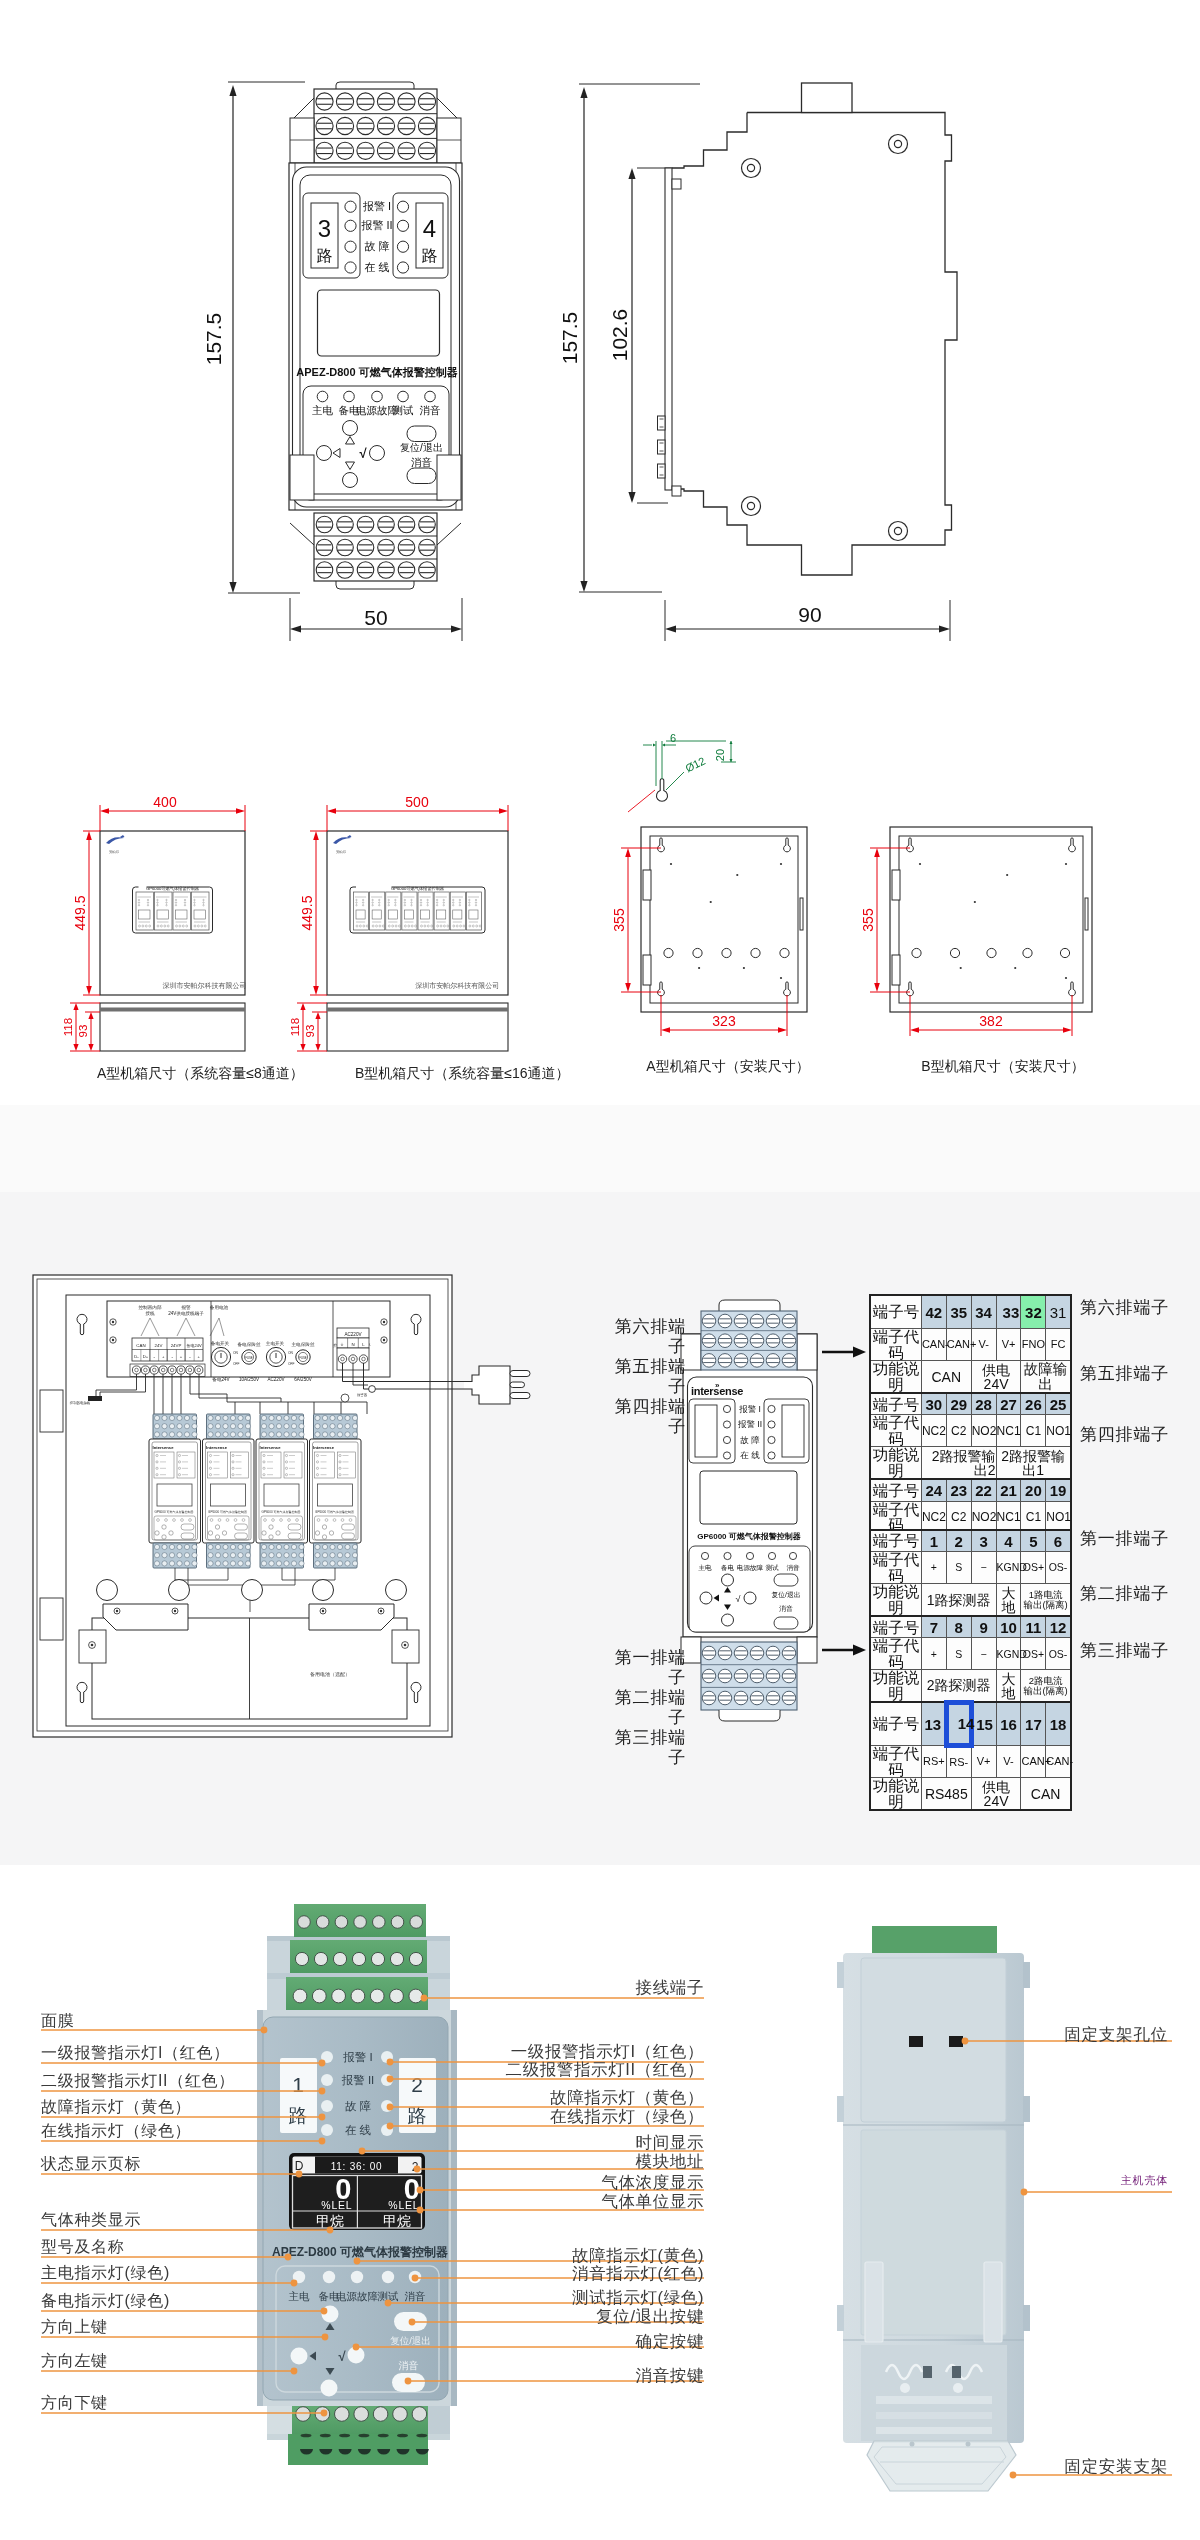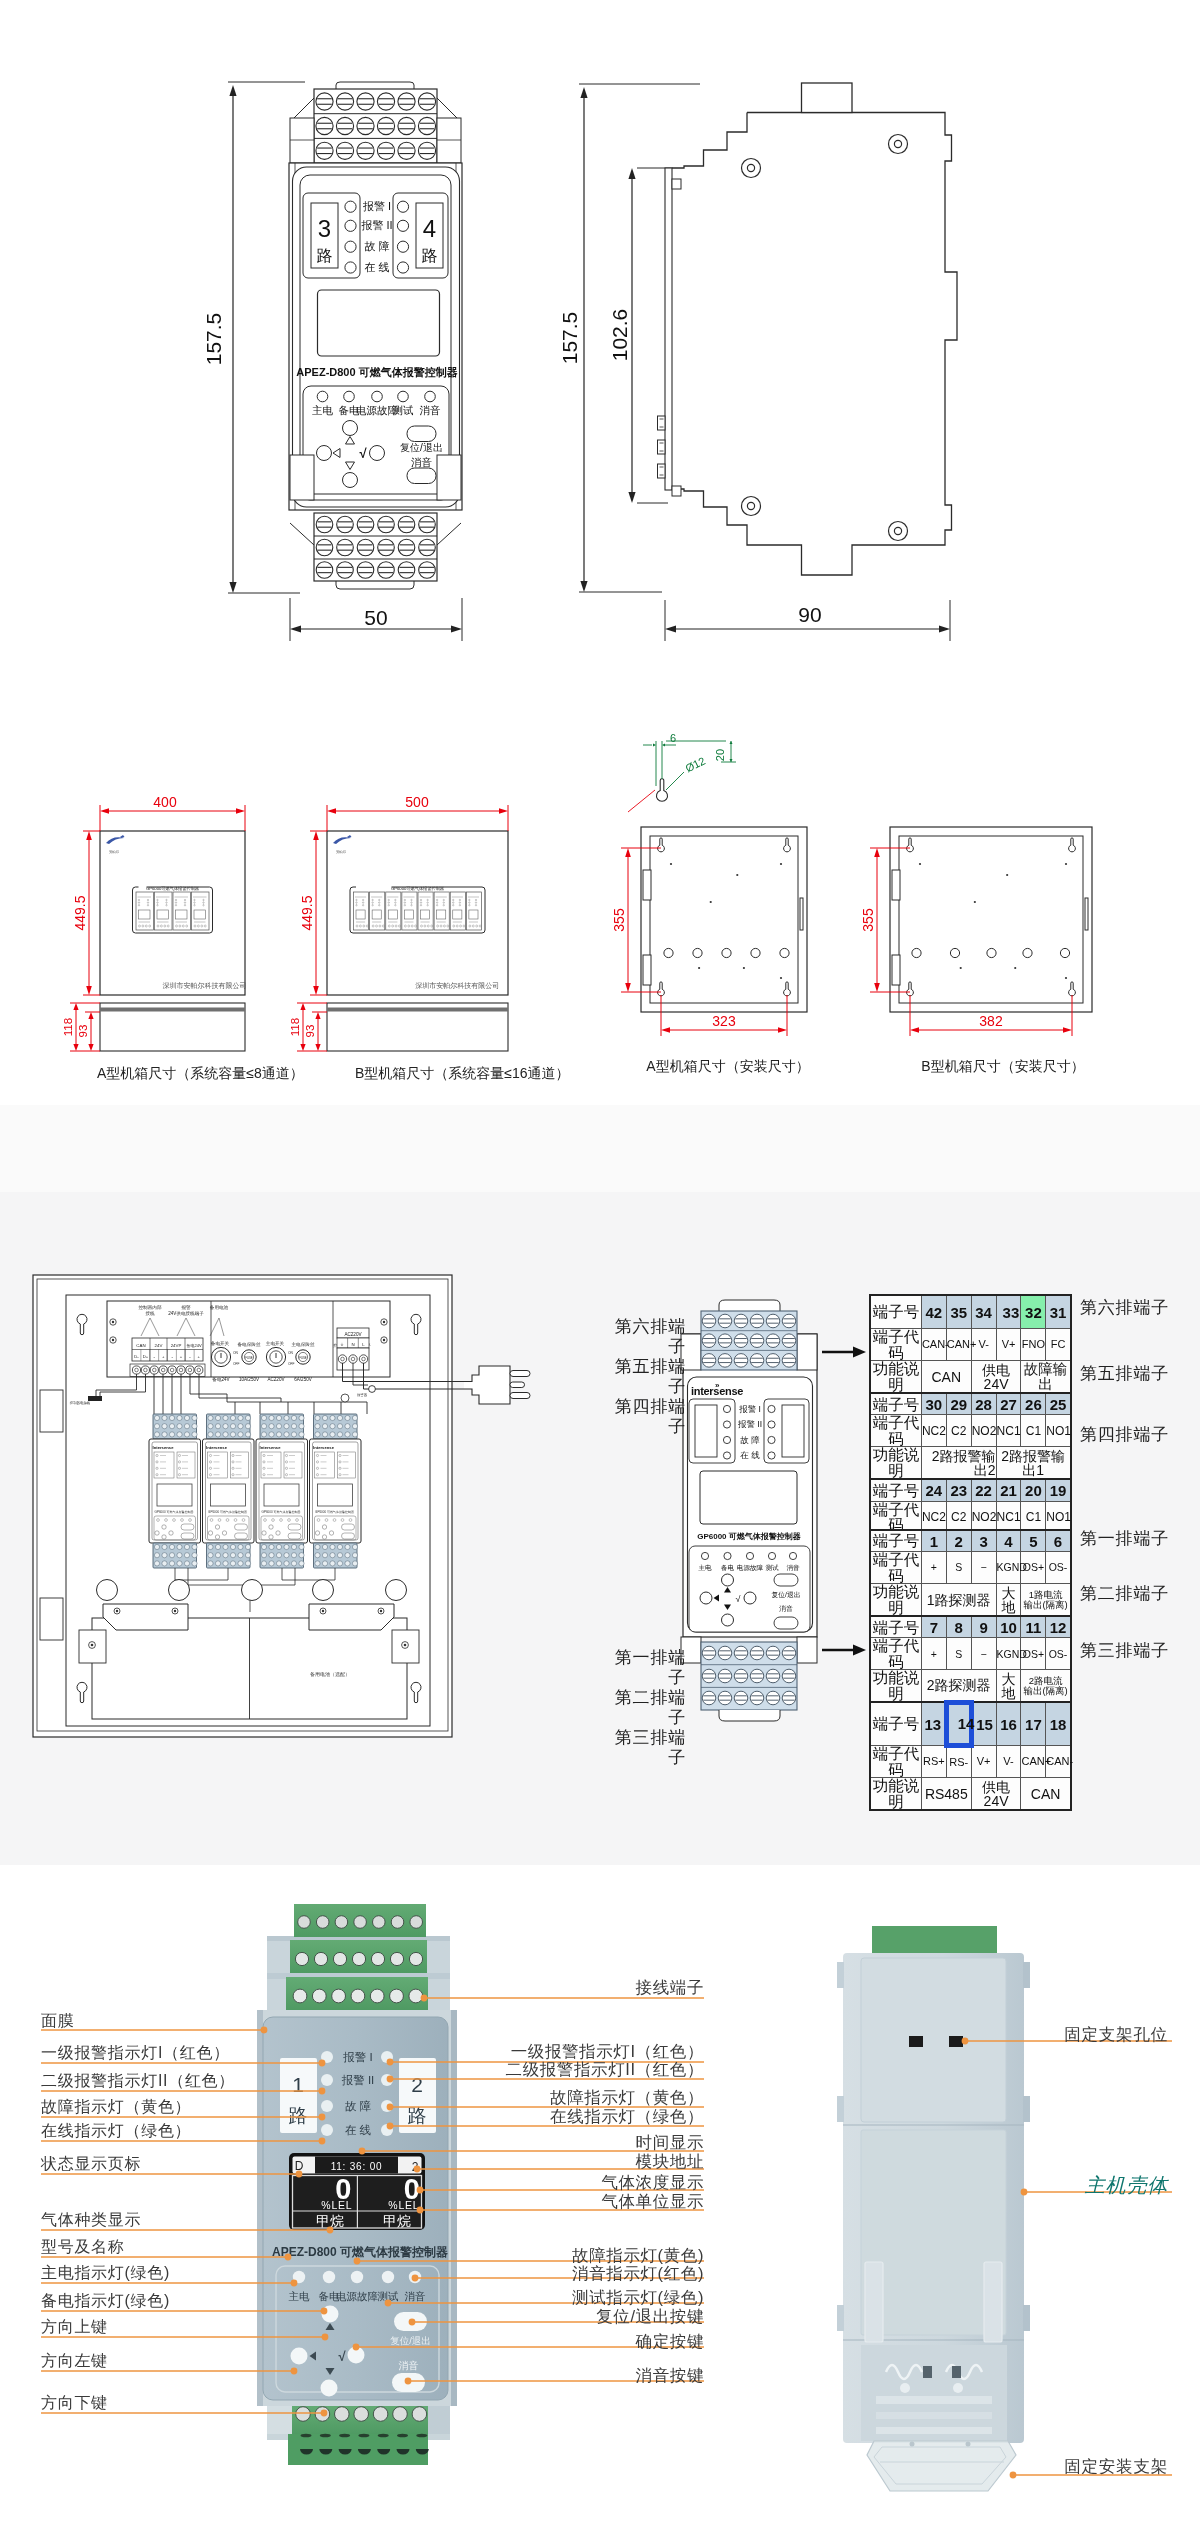--- a/index.html
+++ b/index.html
@@ -1444,21 +1444,21 @@
       <col style="width:24.9px">
     </colgroup>
     <tbody>
       <tr>
         <td colspan="1" style="border:1px solid #555;background:#fdfdfd;text-align:center;vertical-align:middle;font-size:15.5px;color:#111;padding:0;height:20.2px;line-height:1.0;">端子号</td>
         <td colspan="1" style="border:1px solid #555;background:#c5d5e2;text-align:center;vertical-align:middle;font-size:15px;color:#111;padding:0;height:20.2px;line-height:1.0;font-weight:bold;">42</td>
         <td colspan="1" style="border:1px solid #555;background:#c5d5e2;text-align:center;vertical-align:middle;font-size:15px;color:#111;padding:0;height:20.2px;line-height:1.0;font-weight:bold;">35</td>
         <td colspan="1" style="border:1px solid #555;background:#c5d5e2;text-align:center;vertical-align:middle;font-size:15px;color:#111;padding:0;height:20.2px;line-height:1.0;font-weight:bold;">34</td>
         <td colspan="1" style="border:1px solid #555;background:#c5d5e2;text-align:center;vertical-align:middle;font-size:15px;color:#111;padding:6px;height:20.2px;line-height:1.0;font-weight:bold;">33</td>
         <td colspan="1" style="border:1px solid #555;background:#86efac;text-align:center;vertical-align:middle;font-size:15px;color:#111;padding:0;height:20.2px;line-height:1.0;font-weight:bold;">32</td>
-        <td colspan="1" style="border:1px solid #555;background:#c5d5e2;text-align:center;vertical-align:middle;font-size:15px;color:#111;padding:0;height:20.2px;line-height:1.0;font-weight:bold;">31</td>
+        <td colspan="1" style="border:1px solid #555;background:#c5d5e2;text-align:center;vertical-align:middle;font-size:15px;color:#111;padding:0;height:20.2px;line-height:1.0;font-weight:normal;">31</td>
       </tr>
       <tr>
         <td colspan="1" style="border:1px solid #555;background:#fdfdfd;text-align:center;vertical-align:middle;font-size:15.5px;color:#111;padding:0;height:20.2px;line-height:1.0;">端子代码</td>
         <td colspan="1" style="border:1px solid #555;background:#fdfdfd;text-align:center;vertical-align:middle;font-size:11px;color:#111;padding:0;height:20.2px;line-height:1.0;">CAN-</td>
         <td colspan="1" style="border:1px solid #555;background:#fdfdfd;text-align:center;vertical-align:middle;font-size:11px;color:#111;padding:0;height:20.2px;line-height:1.0;">CAN+</td>
         <td colspan="1" style="border:1px solid #555;background:#fdfdfd;text-align:center;vertical-align:middle;font-size:11px;color:#111;padding:0;height:20.2px;line-height:1.0;">V-</td>
         <td colspan="1" style="border:1px solid #555;background:#fdfdfd;text-align:center;vertical-align:middle;font-size:11px;color:#111;padding:0;height:20.2px;line-height:1.0;">V+</td>
         <td colspan="1" style="border:1px solid #555;background:#fdfdfd;text-align:center;vertical-align:middle;font-size:11px;color:#111;padding:0;height:20.2px;line-height:1.0;">FNO</td>
         <td colspan="1" style="border:1px solid #555;background:#fdfdfd;text-align:center;vertical-align:middle;font-size:11px;color:#111;padding:0;height:20.2px;line-height:1.0;">FC</td>
       </tr>
@@ -1639,13 +1639,13 @@
 <div style="position:absolute;left:444px;top:2152px;width:260px;text-align:right;letter-spacing:0.6px;font-size:16.5px;color:#3a3a3a;line-height:1.15;">模块地址</div>
 <div style="position:absolute;left:444px;top:2173px;width:260px;text-align:right;letter-spacing:0.6px;font-size:16.5px;color:#3a3a3a;line-height:1.15;">气体浓度显示</div>
 <div style="position:absolute;left:444px;top:2192px;width:260px;text-align:right;letter-spacing:0.6px;font-size:16.5px;color:#3a3a3a;line-height:1.15;">气体单位显示</div>
 <div style="position:absolute;left:444px;top:2246px;width:260px;text-align:right;letter-spacing:0.6px;font-size:16.5px;color:#3a3a3a;line-height:1.15;">故障指示灯(黄色)</div>
 <div style="position:absolute;left:444px;top:2264px;width:260px;text-align:right;letter-spacing:0.6px;font-size:16.5px;color:#3a3a3a;line-height:1.15;">消音指示灯(红色)</div>
 <div style="position:absolute;left:444px;top:2288px;width:260px;text-align:right;letter-spacing:0.6px;font-size:16.5px;color:#3a3a3a;line-height:1.15;">测试指示灯(绿色)</div>
 <div style="position:absolute;left:444px;top:2307px;width:260px;text-align:right;letter-spacing:0.6px;font-size:16.5px;color:#3a3a3a;line-height:1.15;">复位/退出按键</div>
 <div style="position:absolute;left:444px;top:2332px;width:260px;text-align:right;letter-spacing:0.6px;font-size:16.5px;color:#3a3a3a;line-height:1.15;">确定按键</div>
 <div style="position:absolute;left:444px;top:2366px;width:260px;text-align:right;letter-spacing:0.6px;font-size:16.5px;color:#3a3a3a;line-height:1.15;">消音按键</div>
 <div style="position:absolute;left:968px;top:2025px;width:200px;text-align:right;letter-spacing:0.8px;font-size:16.5px;color:#3a3a3a;line-height:1.15;">固定支架孔位</div>
-<div style="position:absolute;left:968px;top:2174px;width:200px;text-align:right;letter-spacing:0.8px;font-size:20px;color:#0f766e;line-height:1.15;font-style:italic;">主机壳体</div>
+<div style="position:absolute;left:968px;top:2174px;width:200px;text-align:right;letter-spacing:0.8px;font-size:11px;color:#701a75;line-height:1.15;">主机壳体</div>
 <div style="position:absolute;left:968px;top:2457px;width:200px;text-align:right;letter-spacing:0.8px;font-size:16.5px;color:#3a3a3a;line-height:1.15;">固定安装支架</div>
 </body></html>

